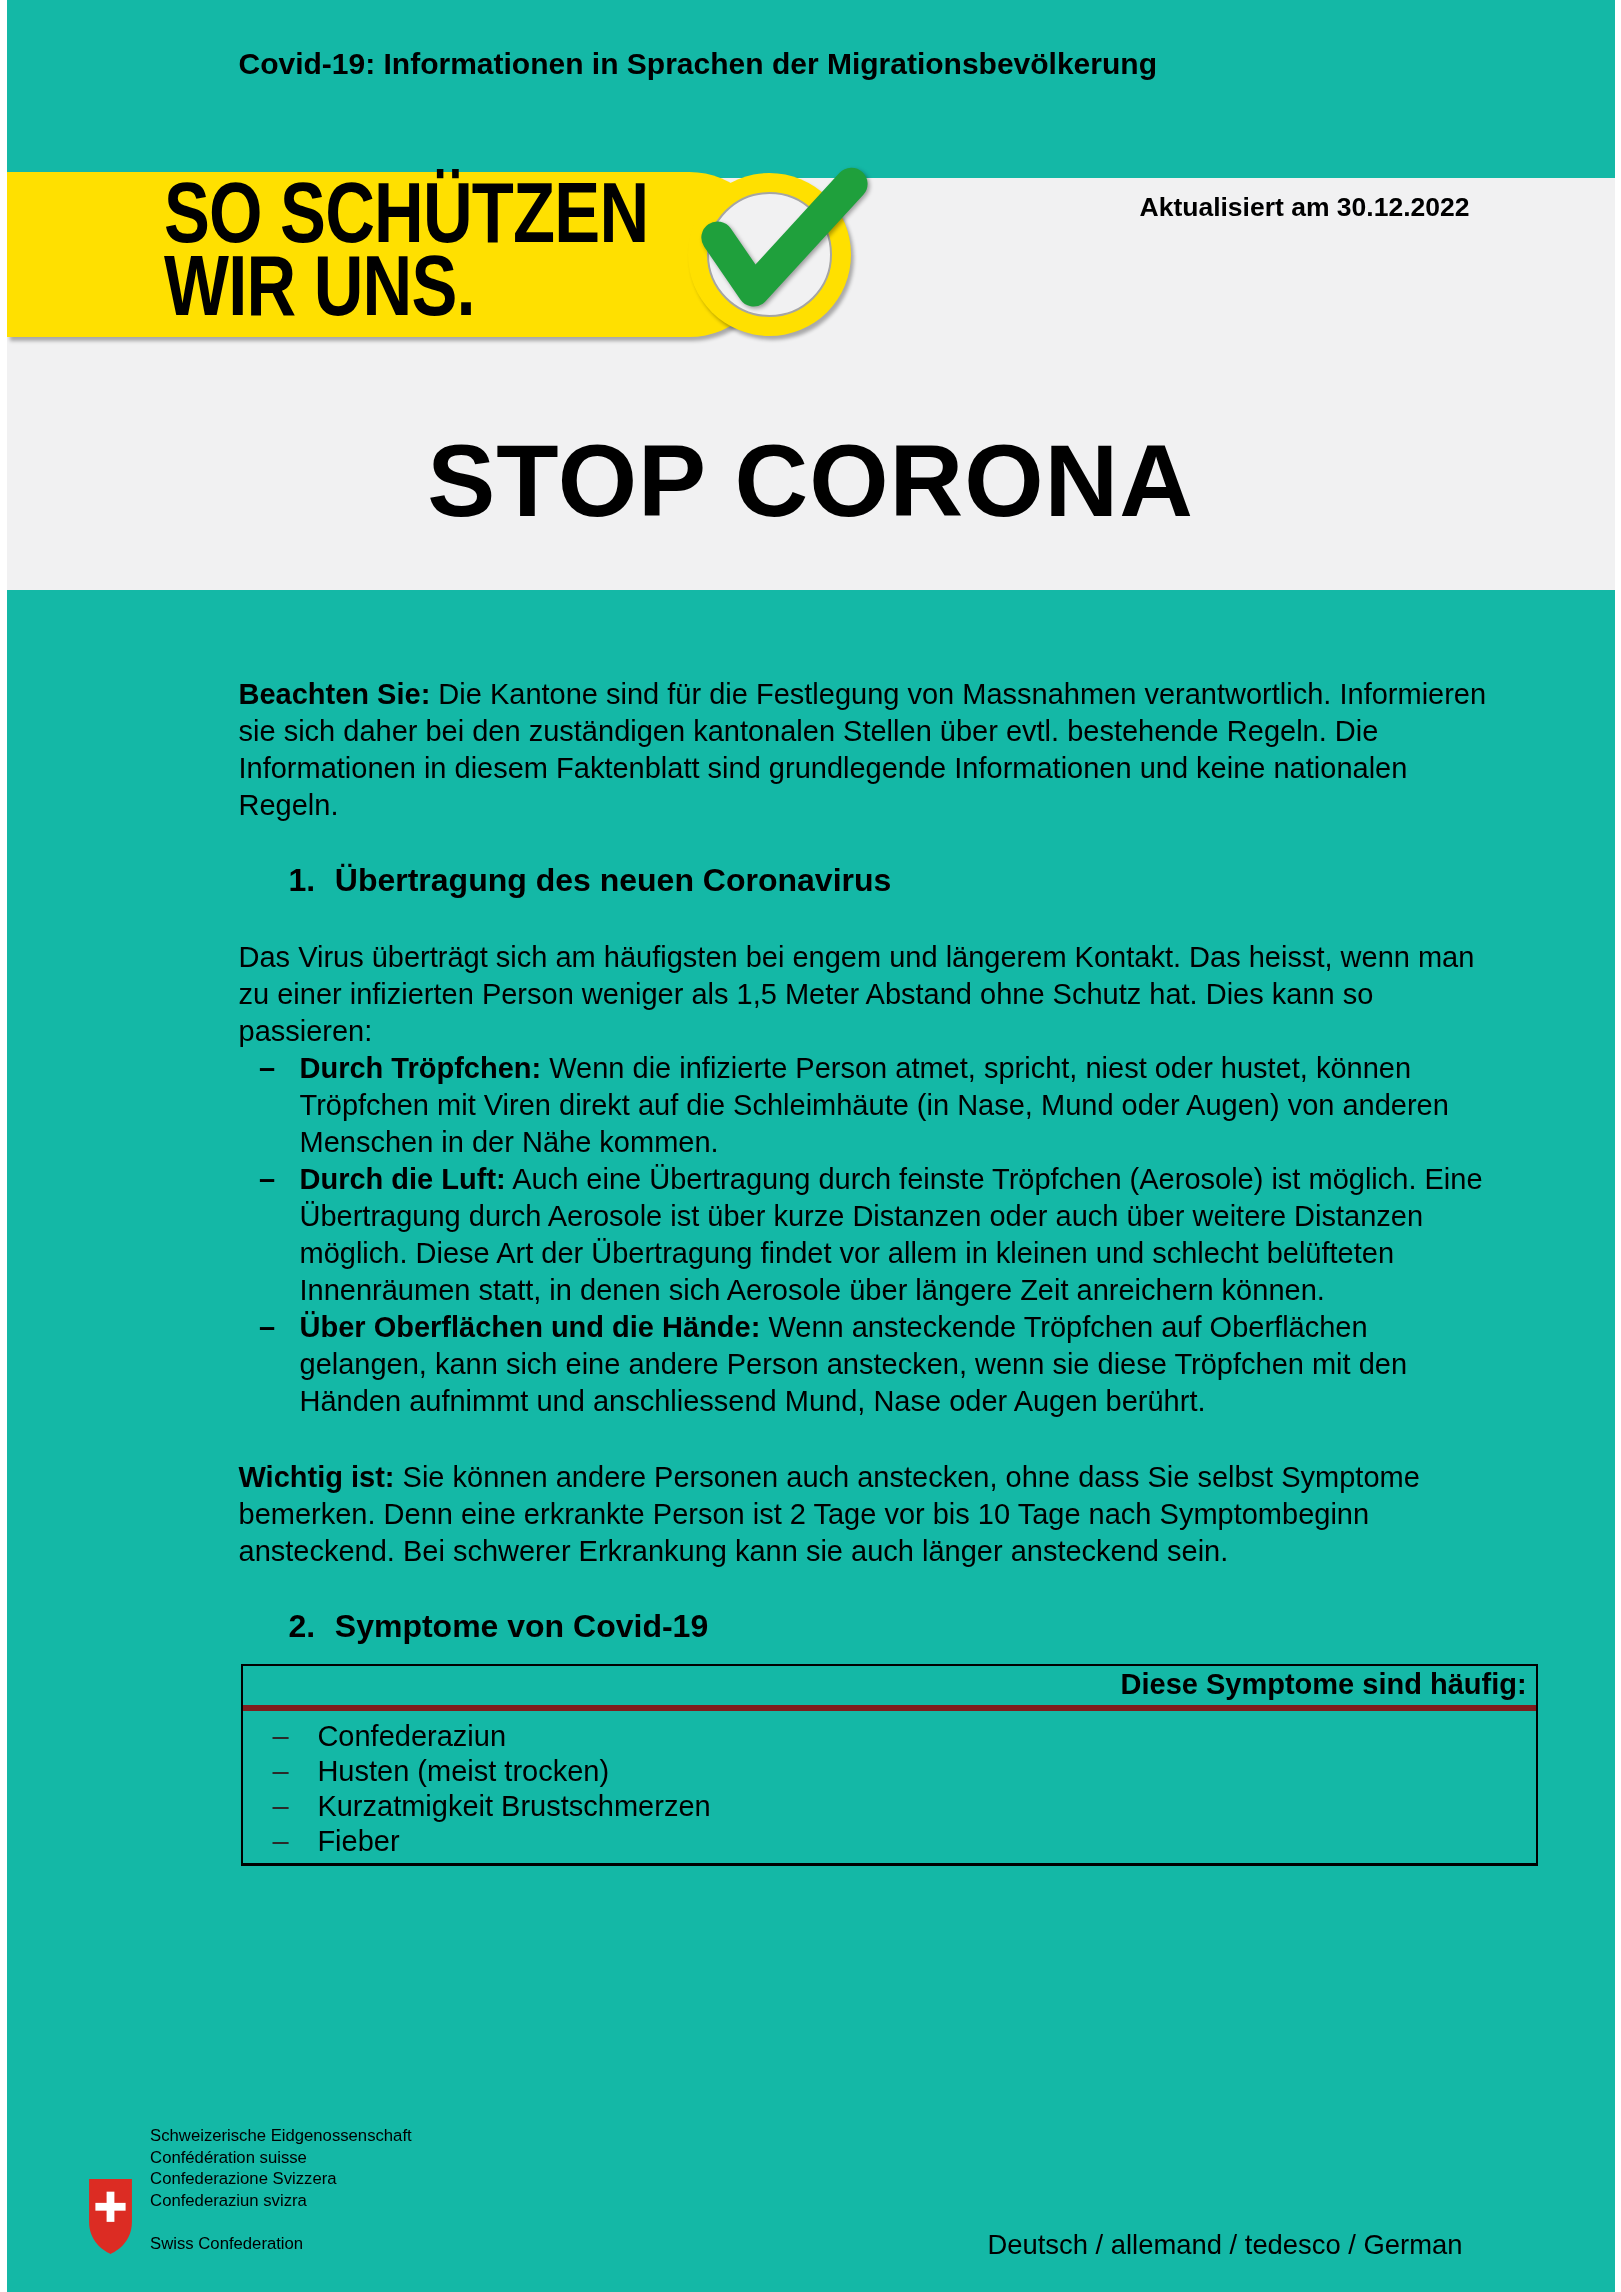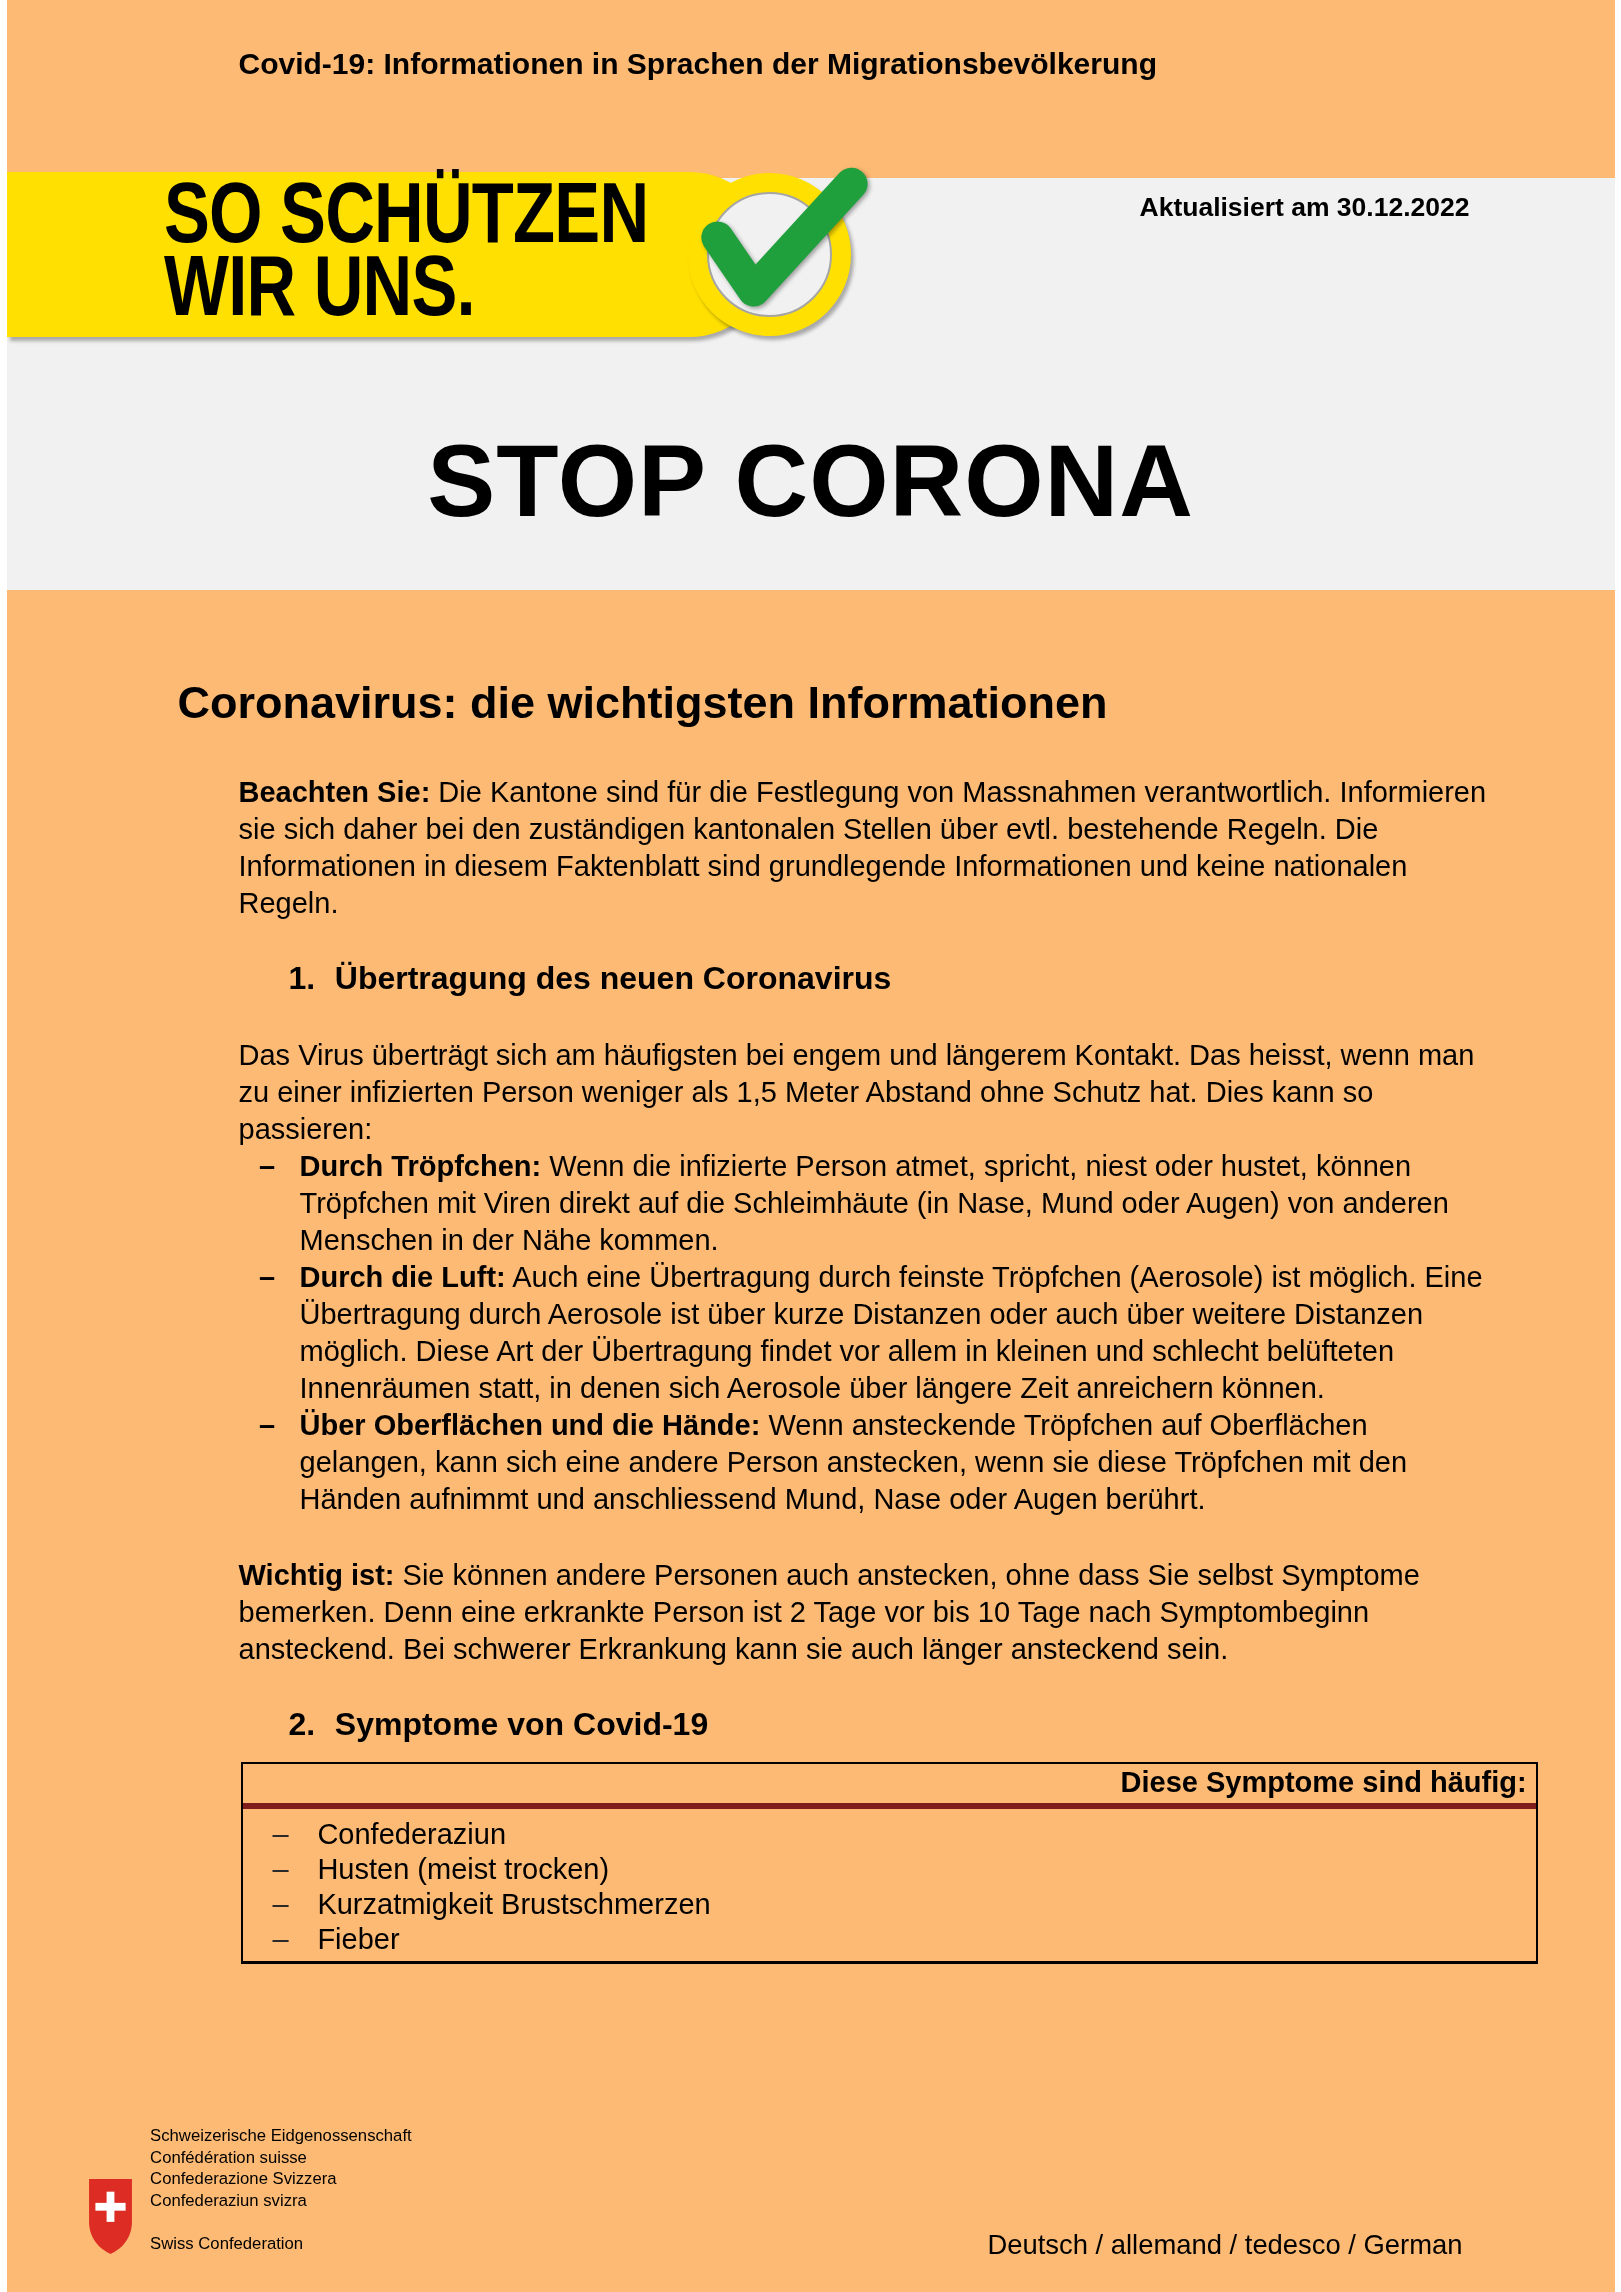--- a/index.html
+++ b/index.html
@@ -6,21 +6,21 @@
     --yellow:#ffe000;
     --green:#1fa03c;
     --gray_band:#f1f1f2;
     --swiss_red:#dc2c23;
   }
   *{box-sizing:border-box;margin:0;padding:0;}
   html,body{background:#ffffff;}
   body{font-family:"Liberation Sans","DejaVu Sans",sans-serif;color:#000;}
   .page{
     position:relative;width:1608px;height:2293px;margin:0 auto;
-    background:#fdba74;overflow:hidden;text-decoration:underline;
+    background:#14b8a6;overflow:hidden;text-decoration:underline;
   }
 
   
   .top-header{
     position:absolute;left:232px;top:47px;
     font-size:30px;font-weight:bold;letter-spacing:0;
   }
 
   
   .gray-band{
@@ -138,21 +138,20 @@
   <svg class="check-svg" viewBox="0 0 180 135" aria-hidden="true">
     <path d="M23 65 L60 119 L160 10"></path>
   </svg>
 
   <div class="updated">Aktualisiert am 30.12.2022</div>
 
   <div class="stop-title">STOP CORONA</div>
 
   <div class="content">
 
-    <h1 class="main-heading">Coronavirus: die wichtigsten Informationen</h1>
 
 
     <p class="para"><span class="b">Beachten Sie:</span><span> Die Kantone sind für die Festlegung von Massnahmen verantwortlich. Informieren sie sich daher bei den zuständigen kantonalen Stellen über evtl. bestehende Regeln. Die Informationen in diesem Faktenblatt sind grundlegende Informationen und keine nationalen Regeln.</span></p>
 
     <div class="h2">
       <span class="num">1.</span>
       <span>Übertragung des neuen Coronavirus</span>
     </div>
 
     <p class="para" style="margin-bottom:0;">Das Virus überträgt sich am häufigsten bei engem und längerem Kontakt. Das heisst, wenn man zu einer infizierten Person weniger als 1,5 Meter Abstand ohne Schutz hat. Dies kann so passieren:</p>

